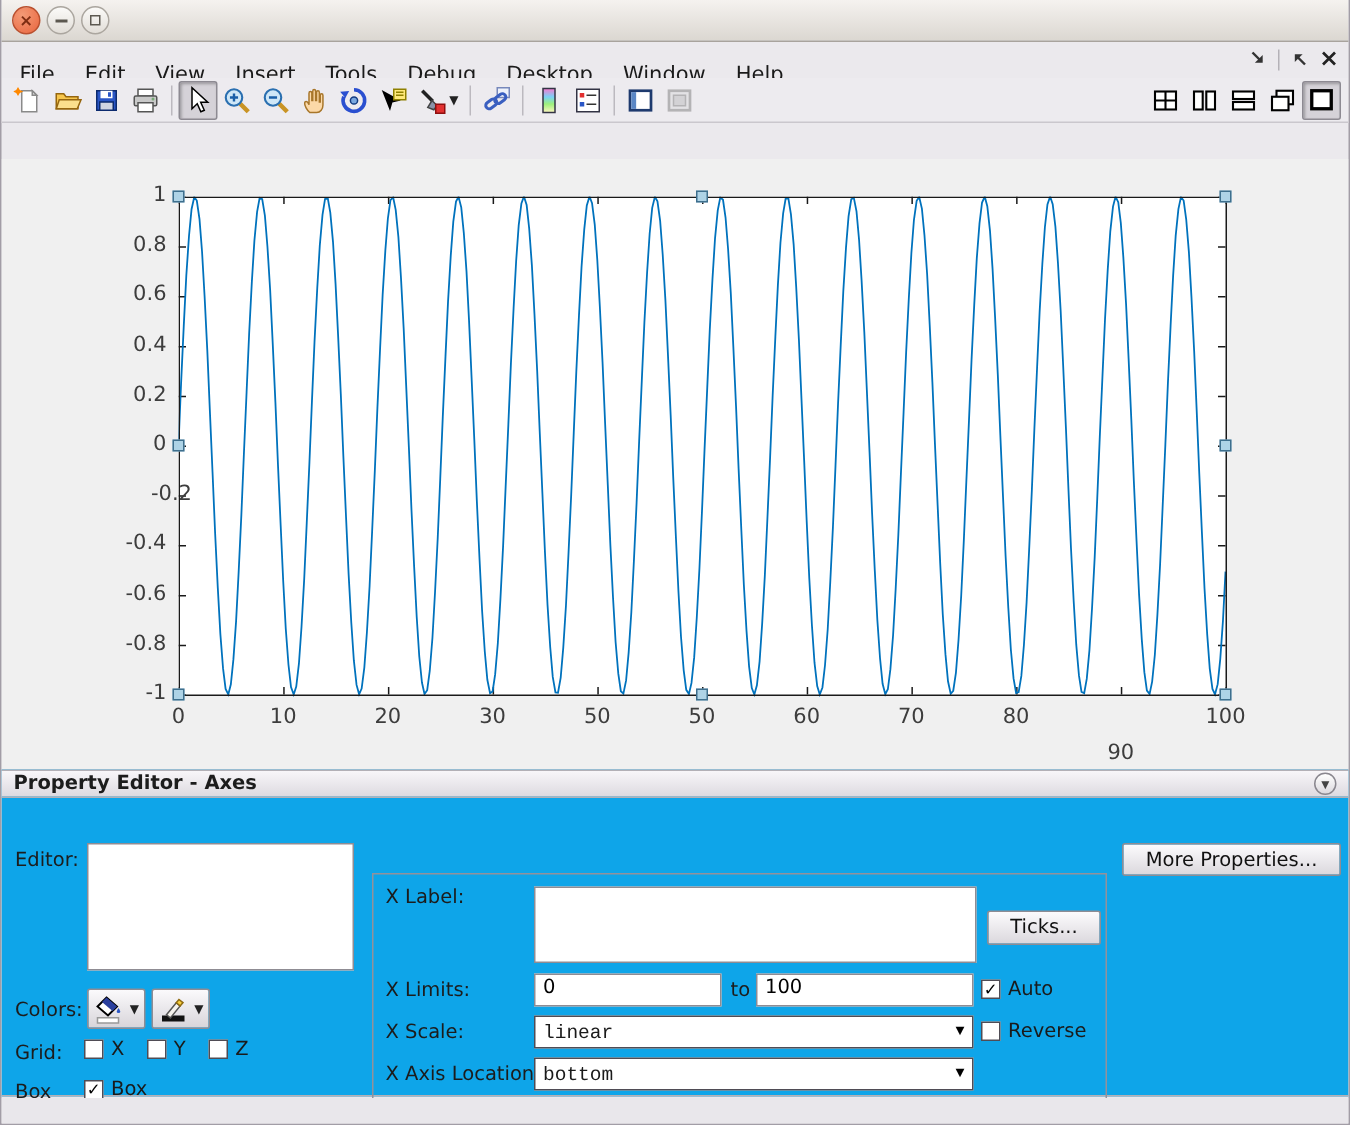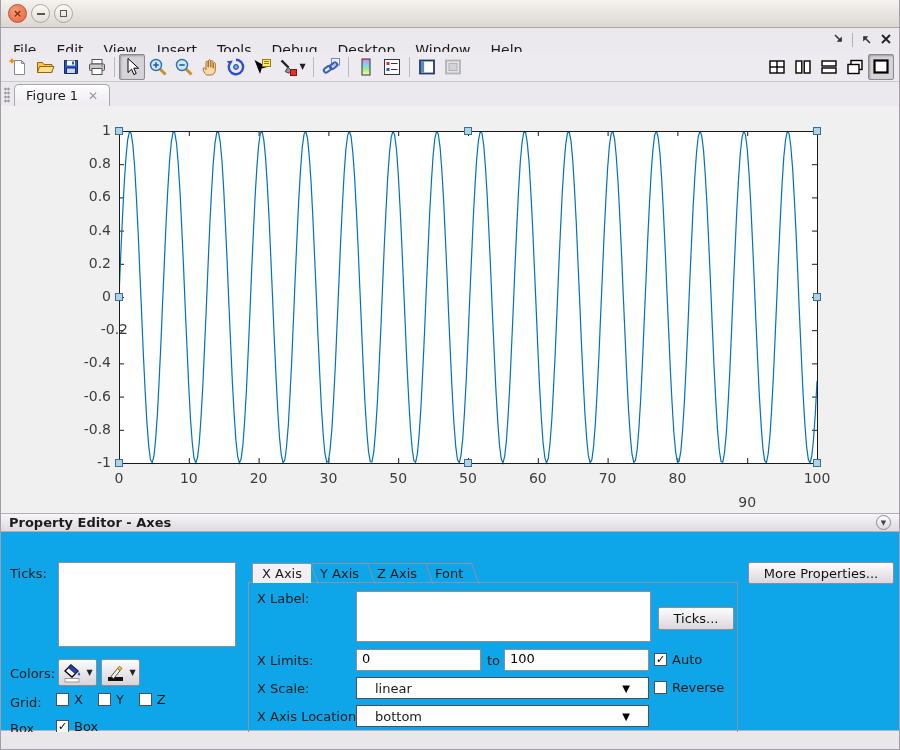--- a/index.html
+++ b/index.html
@@ -66,21 +66,21 @@
   .pe-title { font-weight:bold; font-size:13px; color:#1c1c1c; }
   .pe-collapse { margin-left:auto; width:15px; height:15px; border:1px solid #8a878f; border-radius:50%;
     background:linear-gradient(#ffffff,#dcd9de); display:flex; align-items:center; justify-content:center;
     font-size:7px; color:#444; }
   .pe-body { position:absolute; top:19px; left:0; right:0; bottom:0; }
   .pe-label { position:absolute; font-size:13px; color:#1c1c1c; }
   .txtarea { position:absolute; background:#fff; border:1px solid #8f8c93; }
   .txt { position:absolute; background:#fff; border:1px solid #8f8c93; font-size:13px;
     font-family:"DejaVu Sans",sans-serif; padding:1px 5px; color:#000; }
   .dd { position:absolute; background:#fff; border:1px solid #4f4c55; display:flex; align-items:center;
-    font-size:13px; padding:0 18px; }
+    font-size:13px; padding:0 5px;font-family:Liberation Mono, monospace; }
   .dd .arr { margin-left:auto; font-size:10px; color:#000; }
   .btn { position:absolute; background:linear-gradient(#fcfbfd,#dbd8dd); border:1px solid #8f8c93;
     border-radius:2px; font-size:13px; display:flex; align-items:center; justify-content:center; color:#111; }
   .cbrow { position:absolute; display:flex; align-items:center; gap:5px; font-size:13px; }
   .cb { width:13px; height:13px; background:#fff; border:1px solid #4f4c55; display:inline-flex;
     align-items:center; justify-content:center; font-size:11px; line-height:1; color:#000; flex:none; }
   .cb.checked::after { content:"✓"; font-weight:bold; margin-top:-1px; }
   .color-btn { position:absolute; width:39px; height:27px; background:linear-gradient(#fbfafc,#d8d5da);
     border:1px solid #8f8c93; border-radius:2px; display:flex; align-items:center; justify-content:center; gap:2px; }
   .color-btn .caret { font-size:8px; color:#222; }
@@ -297,27 +297,20 @@
           </svg>
         </div>
         <div class="tb-btn pressed">
           <svg width="20" height="20">
             <rect x="3.5" y="3.5" width="13" height="12" fill="#fff" stroke="#000" stroke-width="2.2"></rect>
           </svg>
         </div>
       </div>
   </div>
 
-  <div class="tabbar">
-    <div class="tab-handle"></div>
-    <div class="figtab">
-      <span>Figure 1</span>
-      <span class="tab-close">✕</span>
-    </div>
-  </div>
 
   <div class="figure-area" id="figure-area">
       <svg class="plot-svg" width="700" height="334">
         <rect x="0.5" y="0.5" width="698" height="332" fill="#ffffff" stroke="none"></rect>
         <g stroke="#1a1a1a" stroke-width="1">
           <line x1="0.5" y1="327" x2="0.5" y2="332"></line>
           <line x1="0.5" y1="0" x2="0.5" y2="5"></line>
           <line x1="70.3" y1="327" x2="70.3" y2="332"></line>
           <line x1="70.3" y1="0" x2="70.3" y2="5"></line>
           <line x1="140.1" y1="327" x2="140.1" y2="332"></line>
@@ -396,21 +389,21 @@
       <div class="handle" style="left: 812px; top: 353px;"></div>
     </div>
 
   <div class="pe">
     <div class="pe-header">
       <span class="pe-title">Property Editor - Axes</span>
       <span class="pe-collapse">▼</span>
     </div>
     <div class="pe-body">
 
-      <div class="pe-label" style="left:9px; top:33px;">Ticks:</div>
+      <div class="pe-label" style="left:9px; top:33px;">Editor:</div>
       <div class="txtarea" style="left:57px; top:29px; width:178px; height:85px;"></div>
 
       <div class="pe-label" style="left:9px; top:133px;">Colors:</div>
       <div id="color-buttons">
           <div class="color-btn" style="left: 57px; top: 126px;">
             <svg width="22" height="22">
               <path d="M9 3l7 6-6 6-7-6z" fill="#fff" stroke="#000" stroke-width="1.3"></path>
               <path d="M9 3l7 6-3 3-7-6z" fill="#2a3f9e"></path>
               <path d="M17 10q2.4 3.4 0 3.4t0-3.4z" fill="#2a56c6"></path>
               <rect x="3" y="16.5" width="14" height="3.5" fill="#fff" stroke="#999"></rect>
@@ -436,38 +429,20 @@
           <span class="cb"></span>
           <span style="margin-right: 10px;">Z</span>
         </div>
 
       <div class="pe-label" style="left:9px; top:188px;">Box</div>
       <div class="cbrow" style="left:55px; top:186px;">
         <span class="cb checked" id="box-cb"></span>
         <span>Box</span>
       </div>
 
-      <div class="tabs-row" id="pe-tabs">
-          <div class="pe-tab first active">
-            <span>X Axis</span>
-            <span class="slant"></span>
-          </div>
-          <div class="pe-tab">
-            <span>Y Axis</span>
-            <span class="slant"></span>
-          </div>
-          <div class="pe-tab">
-            <span>Z Axis</span>
-            <span class="slant"></span>
-          </div>
-          <div class="pe-tab">
-            <span>Font</span>
-            <span class="slant"></span>
-          </div>
-        </div>
       <div class="grp"></div>
 
       <div class="pe-label" style="left:256px; top:58px;">X Label:</div>
       <div class="txtarea" style="left:355px; top:58px; width:295px; height:51px;"></div>
       <div class="btn" style="left:657px; top:74px; width:76px; height:23px;">Ticks...</div>
 
       <div class="pe-label" style="left:256px; top:120px;">X Limits:</div>
       <div class="txt" style="left:355px; top:116px; width:125px; height:22px;">0</div>
       <div class="pe-label" style="left:486px; top:120px;">to</div>
       <div class="txt" style="left:503px; top:116px; width:145px; height:22px;">100</div>

